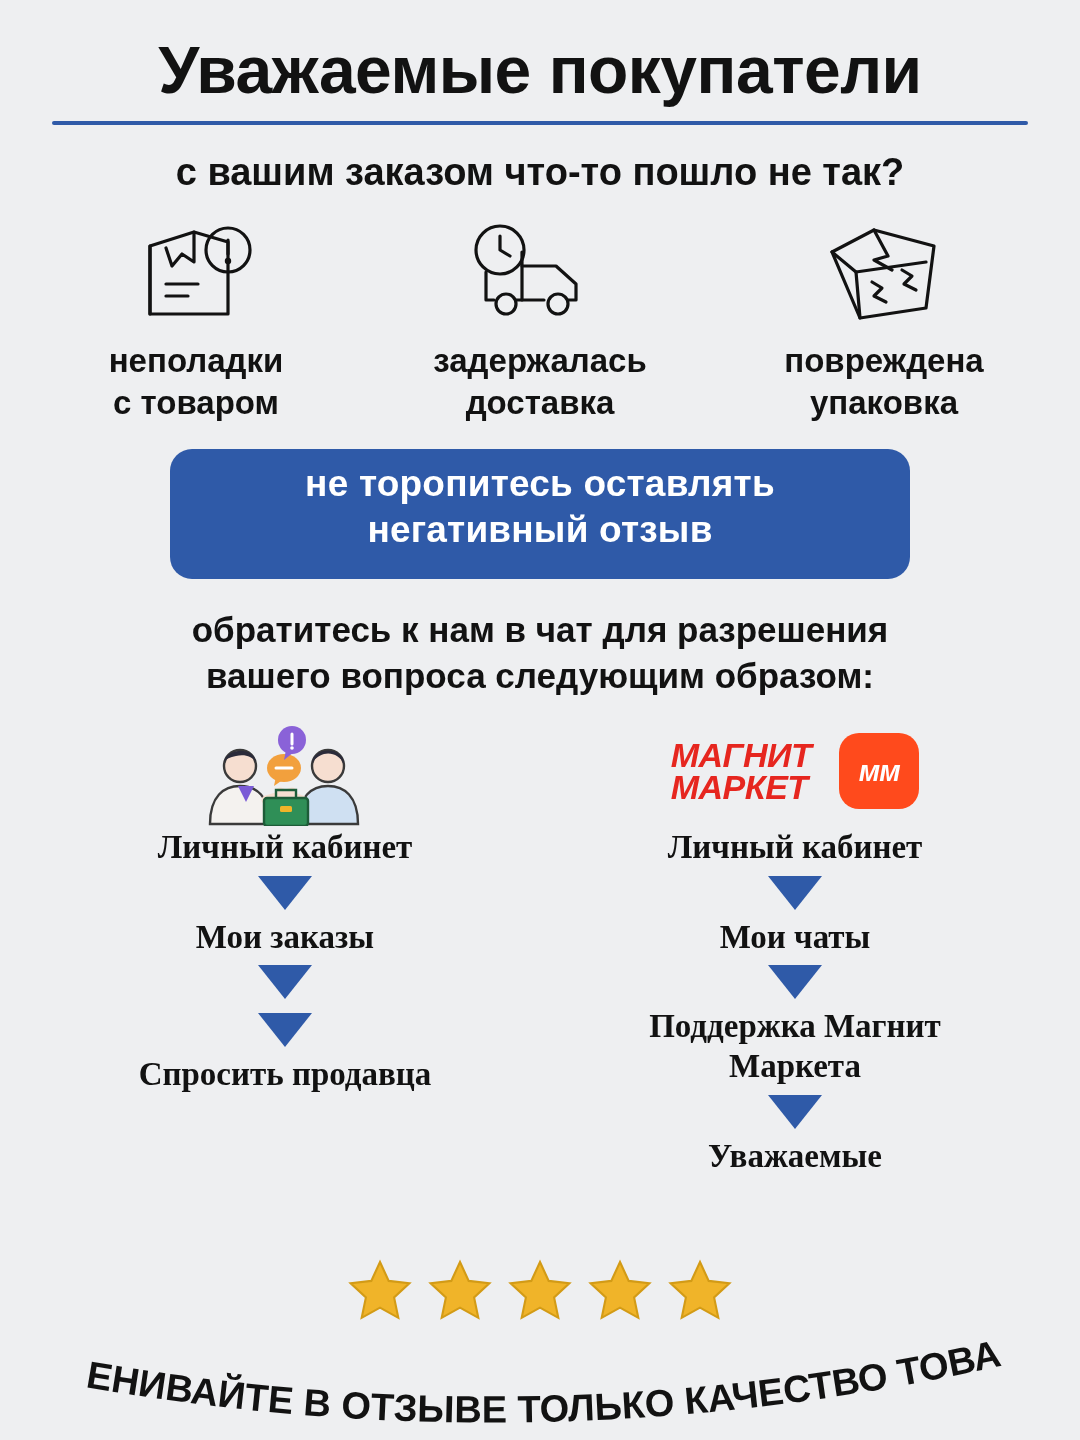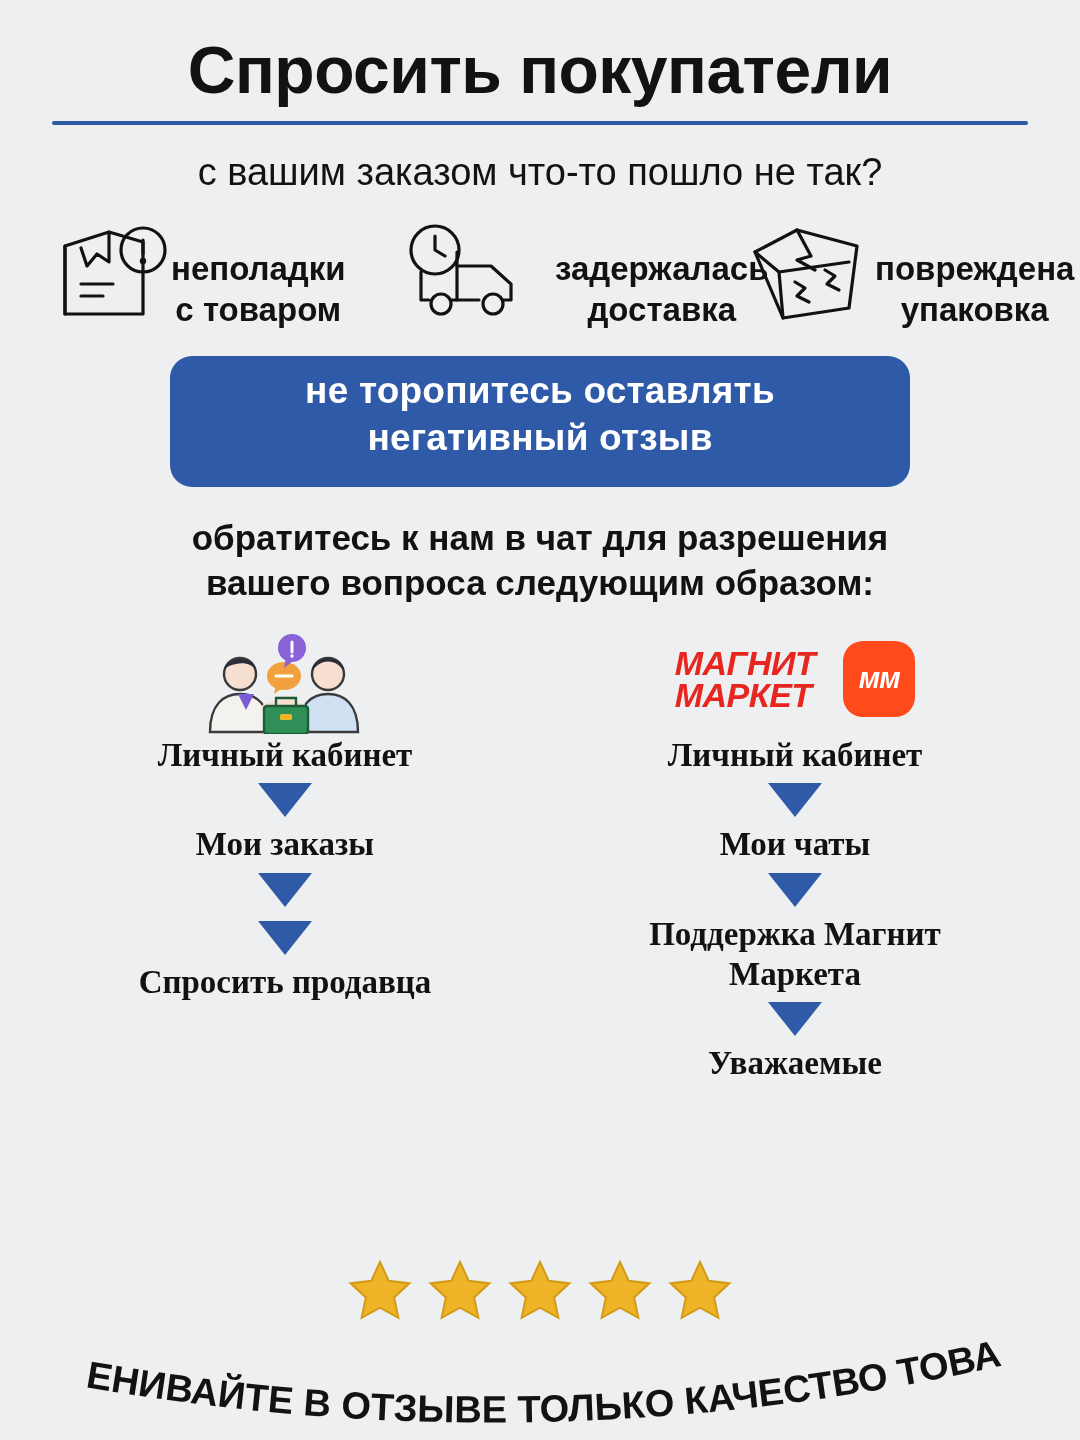--- a/index.html
+++ b/index.html
@@ -35,37 +35,37 @@
   }
   .title-rule {
     height: 4px;
     background: #2f5aa8;
     margin: 16px 28px 0 28px;
     border-radius: 2px;
   }
   .subtitle {
     text-align: center;
     font-size: 38px;
-    font-weight: normal;
+    font-weight: bold;
     margin-top: 26px;
     color: #121212;
   }
 
   
   .issues {
     display: flex;
     justify-content: center;
     gap: 54px;
     margin-top: 26px;
   }
   .issue {
     width: 290px;
     display: flex;
-    flex-direction: row;
-    align-items: flex-end;
+    flex-direction: column;
+    align-items: center;
   }
   .issue .art {
     height: 110px;
     display: flex;
     align-items: center;
     justify-content: center;
   }
   .issue .cap {
     margin-top: 10px;
     text-align: center;
@@ -147,21 +147,21 @@
   .magnit-word {
     color: #e6261f;
     font-weight: bold;
     font-style: italic;
     font-size: 34px;
     line-height: 0.95;
     letter-spacing: -0.5px;
     text-align: left;
   }
   .magnit-badge {
-    width: 72px;
+    width: 80px;
     height: 76px;
     border-radius: 20px;
     background: #ff4a1c;
     color: #ffffff;
     font-weight: bold;
     font-style: italic;
     font-size: 29px;
     display: flex;
     align-items: center;
     justify-content: center;
@@ -195,21 +195,21 @@
     font-weight: bold;
     color: #121212;
     white-space: nowrap;
   }
 </style>
 </head>
 <body>
 
 <div class="page">
 
-  <div class="title">Спросить покупатели</div>
+  <div class="title">Уважаемые покупатели</div>
   <div class="title-rule"></div>
   <div class="subtitle">с вашим заказом что-то пошло не так?</div>
 
   <div class="issues">
 
     <div class="issue">
       <div class="art">
         <svg width="120" height="106" viewBox="0 0 120 106" fill="none" stroke="#121212" stroke-width="3.2" stroke-linejoin="round" stroke-linecap="round">
           <path d="M14 24 L58 10 L92 20 L92 92 L14 92 Z"></path>
           <path d="M14 24 L14 92"></path>

